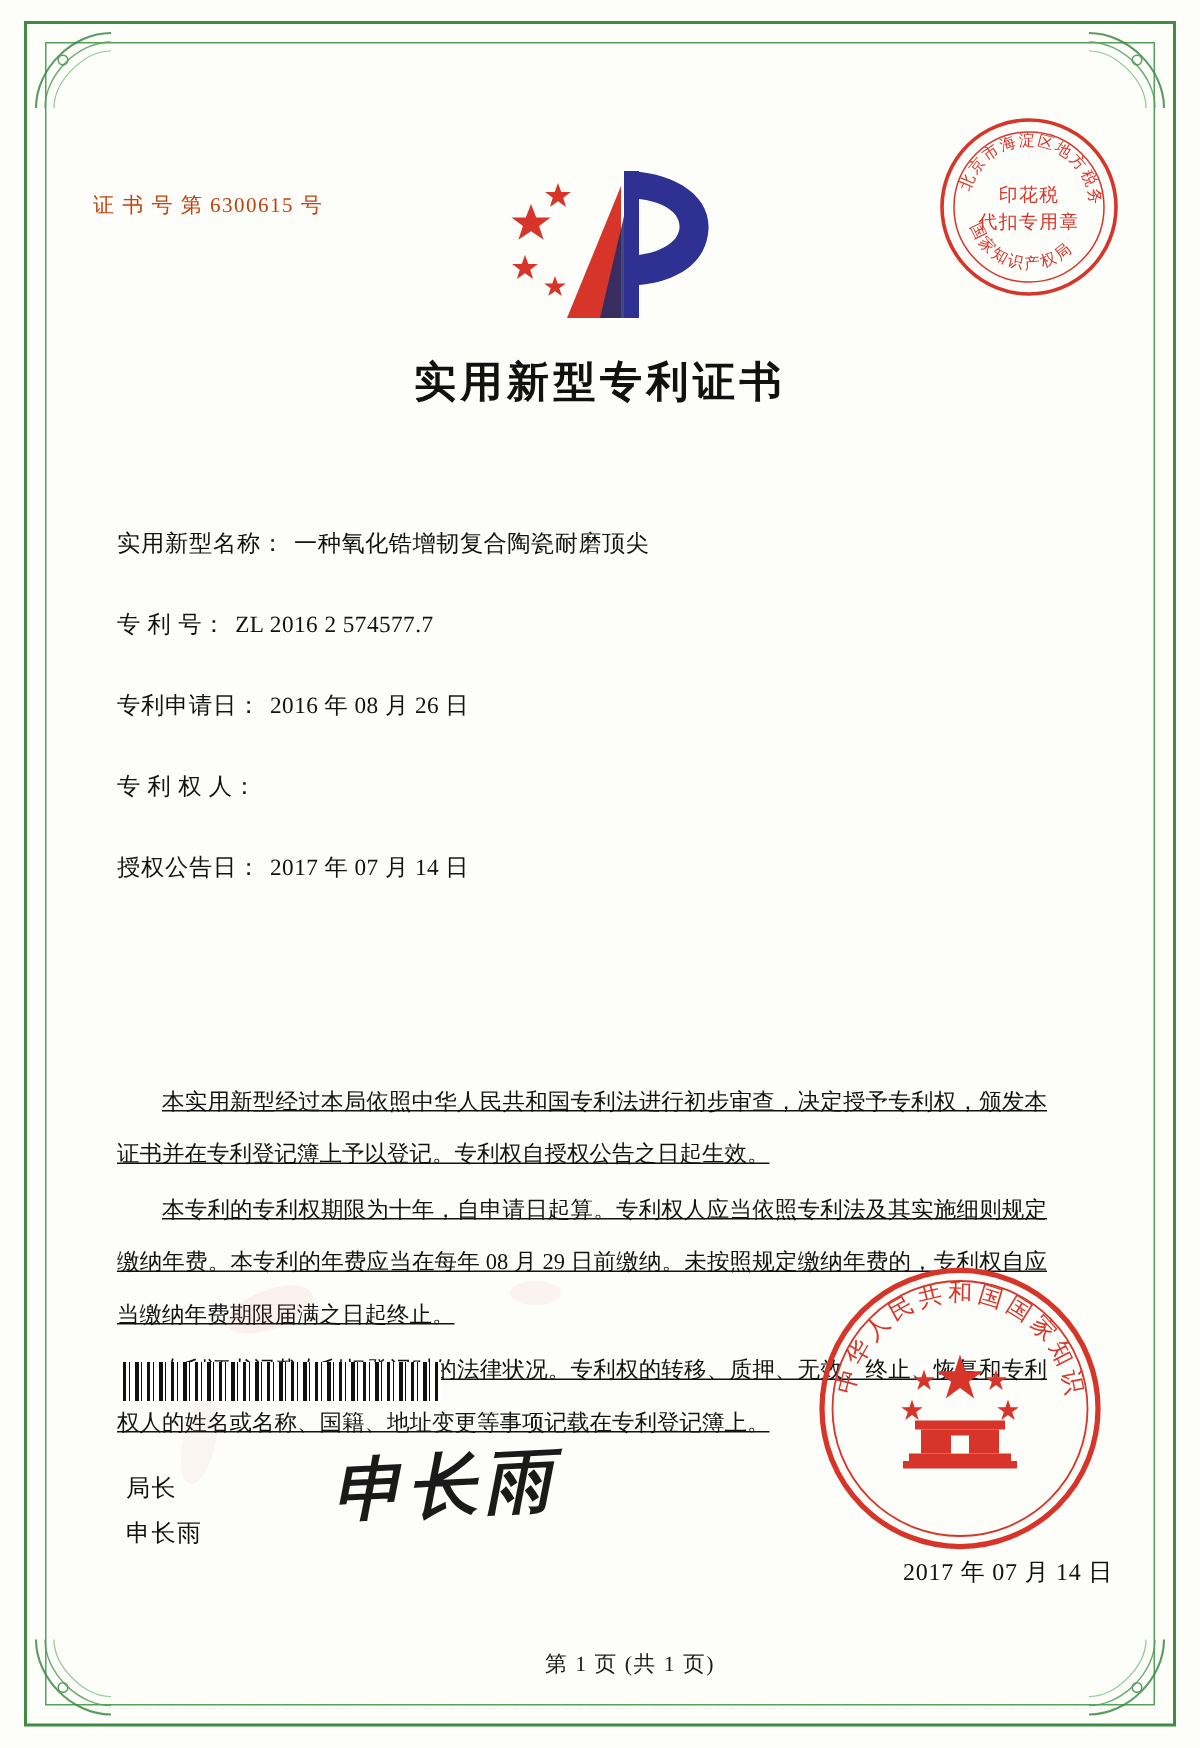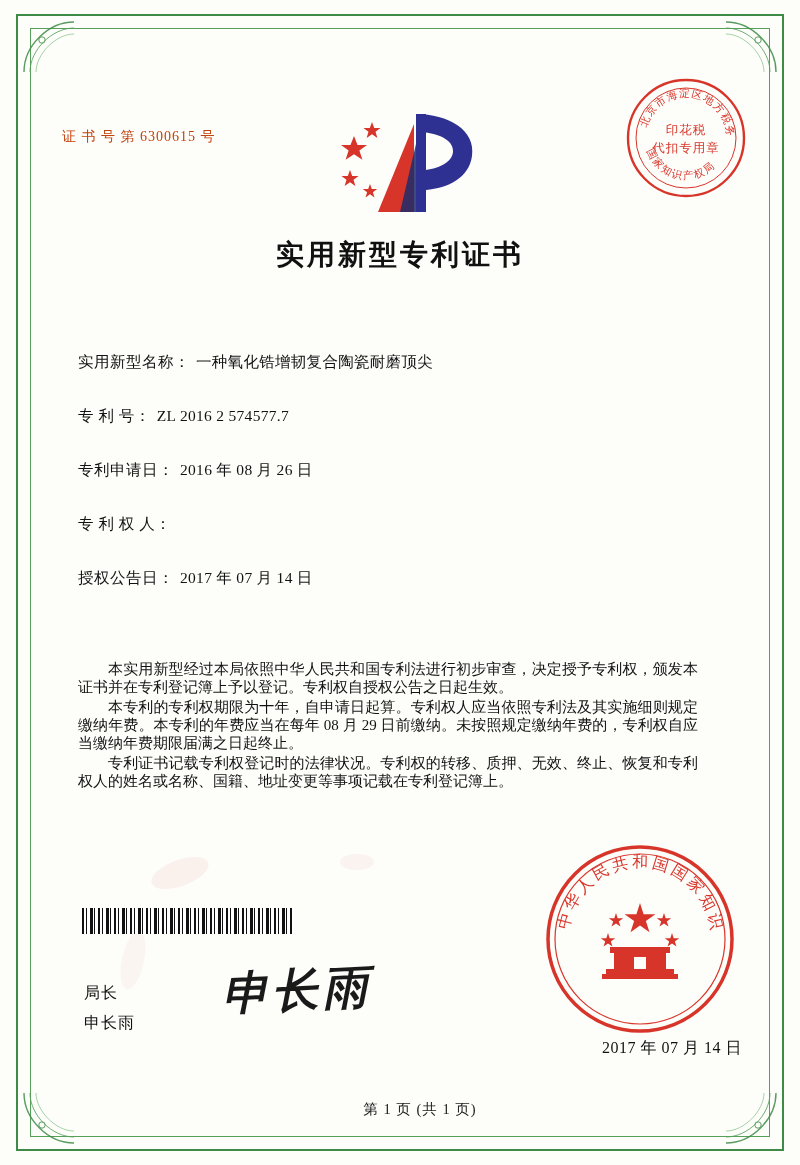--- a/index.html
+++ b/index.html
@@ -103,26 +103,27 @@
     align-items: baseline;
     margin-bottom: 33px;
     white-space: nowrap;
   }
   .flabel { letter-spacing: 0.5px; }
   .fvalue { margin-left: 6px; letter-spacing: 0.3px; }
 
   
   .body-text {
     position: absolute;
-    left: 78px; top: 660px;
+    left: 78px; top: 718px;
     width: 620px;
     font-size: 15px;
-    line-height: 18px;
+    line-height: 35px;
     color: #121212;
     text-align: justify;
+    text-decoration: underline;
   }
   .body-text p {
     margin: 0 0 2px 0;
     text-indent: 2em;
   }
 
   
   .barcode {
     position: absolute;
     left: 82px; top: 908px;

